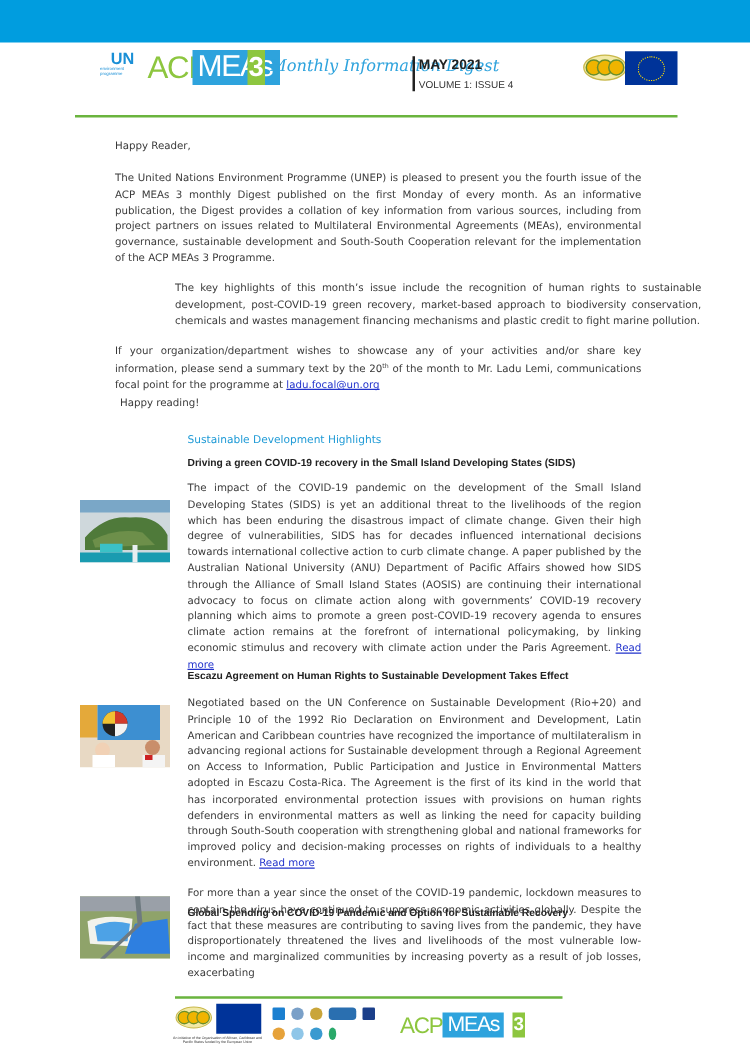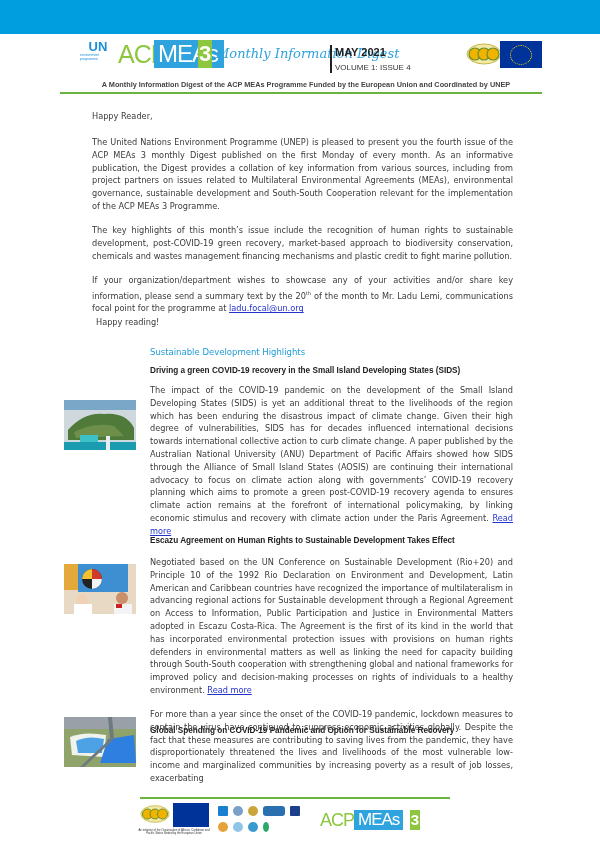--- a/index.html
+++ b/index.html
@@ -64,28 +64,27 @@
   <svg class="acp-logo" viewBox="0 0 36 24">
     <ellipse cx="18" cy="12" rx="17" ry="10" fill="#f2e9a6" stroke="#c8b84a" stroke-width="1"></ellipse>
     <circle cx="9" cy="12" r="6" fill="#f0b400" stroke="#6b8f2a" stroke-width="1.2"></circle>
     <circle cx="18" cy="12" r="6" fill="#f0b400" stroke="#6b8f2a" stroke-width="1.2"></circle>
     <circle cx="27" cy="12" r="6" fill="#f0b400" stroke="#6b8f2a" stroke-width="1.2"></circle>
   </svg>
   <div class="eu-flag">
       <div class="stars"></div>
     </div>
 
-  <div class="tagline">A Monthly Information Digest of the ACP MEAs Programme Funded by the European Union and Coordinated by UNEP</div>
   <div class="green-line"></div>
 </div>
 
 <div class="body">
   <p class="p" style="top:110px;">Happy Reader,</p>
   <p class="p" style="top:136px;">The United Nations Environment Programme (UNEP) is pleased to present you the fourth issue of the ACP MEAs 3 monthly Digest published on the first Monday of every month. As an informative publication, the Digest provides a collation of key information from various sources, including from project partners on issues related to Multilateral Environmental Agreements (MEAs), environmental governance, sustainable development and South-South Cooperation relevant for the implementation of the ACP MEAs 3 Programme.</p>
-  <p class="p" style="top:224px;">The key highlights of this month’s issue include the recognition of human rights to sustainable development, post-COVID-19 green recovery, market-based approach to biodiversity conservation, chemicals and wastes management financing mechanisms and plastic credit to fight marine pollution.</p>
+  <p class="p" style="top:224px;margin-left:48px;">The key highlights of this month’s issue include the recognition of human rights to sustainable development, post-COVID-19 green recovery, market-based approach to biodiversity conservation, chemicals and wastes management financing mechanisms and plastic credit to fight marine pollution.</p>
   <p class="p" style="top:274px;">
     <span>If your organization/department wishes to showcase any of your activities and/or share key information, please send a summary text by the 20</span><sup>th</sup><span> of the month to Mr. Ladu Lemi, communications focal point for the programme at </span><a href="#">ladu.focal@un.org</a>
   </p>
   <p class="p" style="top:316px; left:4px;">Happy reading!</p>
 </div>
 
 <div class="section-title">Sustainable Development Highlights</div>
 
 <div class="article-title" style="top:366px;">Driving a green COVID-19 recovery in the Small Island Developing States (SIDS)</div>
 <svg class="thumb" style="top:400px;" viewBox="0 0 72 50">

